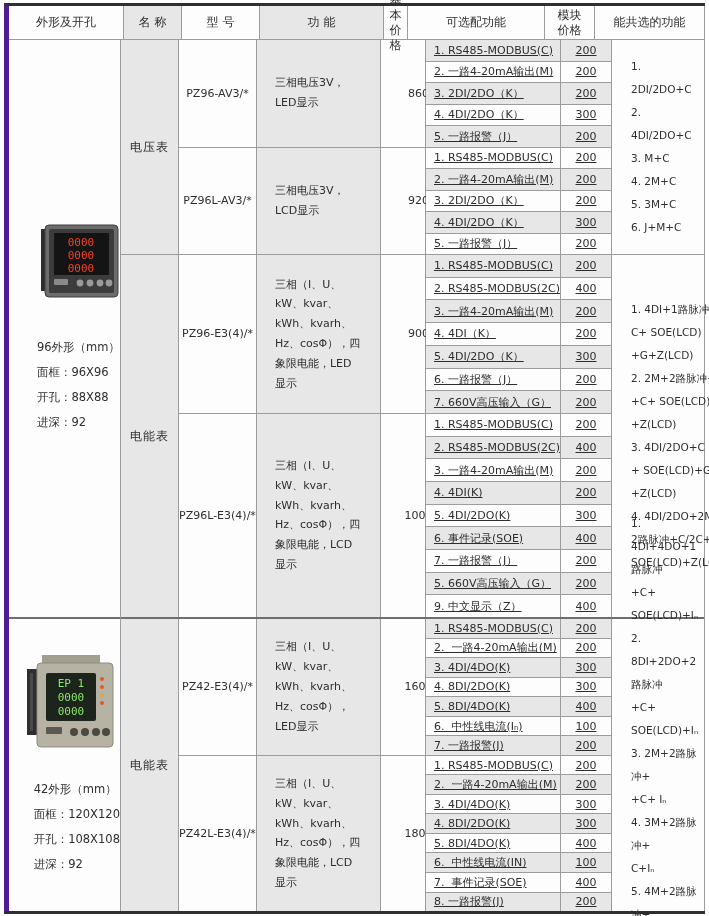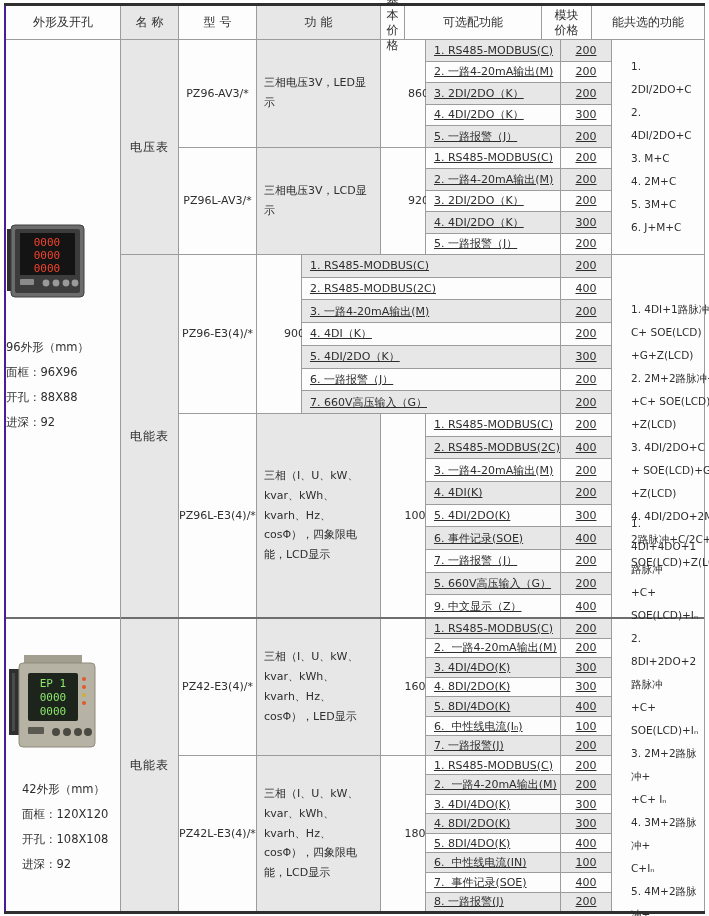--- a/index.html
+++ b/index.html
@@ -1,53 +1,53 @@
 <!DOCTYPE html>
 <html><head>
 <meta charset="utf-8">
 <style>
   * { box-sizing: border-box; margin: 0; padding: 0; }
   html,body { width: 709px; height: 916px; background: #ffffff; }
   body { font-family: "DejaVu Sans", "Liberation Sans", sans-serif; color: #2e2e2e; }
   .page { width: 701px; margin: 3px auto 0; }
   .rule { height: 3px; background: #2f2f2f; }
-  .table { border-left: 2px solid #4c1d95; border-right: 1px solid #9c9c9c; background: #fdfdfd; }
+  .table { border-left: 5px solid #4c1d95; border-right: 1px solid #9c9c9c; background: #fdfdfd; }
 
   
   .thead { display: flex; height: 34px; border-bottom: 1px solid #9c9c9c; }
   .th { display: flex; align-items: center; justify-content: center; font-size: 12px;
         border-right: 1px solid #9c9c9c; white-space: pre-line; text-align: center; line-height: 1.25; }
   .th:last-child { border-right: none; }
   .th.shaded { background: #e7e7e7; }
   .w1{width:115px}.w2{width:58px}.w3{width:78px}.w4{width:124px}.w5{width:24px}.w6{width:137px}.w7{width:50px}.w8{flex:1}
 
   
   .tbody { display: flex; }
   .leftcol { width: 115px; border-right: 1px solid #9c9c9c; display: flex; flex-direction: column; }
-  .leftcell { display: flex; flex-direction: column; align-items: flex-start; justify-content: center; }
+  .leftcell { display: flex; flex-direction: column; align-items: flex-end; justify-content: center; }
   .leftcell.c1 { height: 579px; border-bottom: 2px solid #6e6e6e; }
   .leftcell.c2 { height: 292px; }
   .specs { font-size: 11.5px; line-height: 25px; white-space: pre-line; margin-top: 36px; }
   .c2 .specs { margin-top: 26px; margin-left: 16px; }
 
   .main { flex: 1; display: flex; flex-direction: column; }
   .sec { display: flex; border-bottom: 1px solid #9c9c9c; }
   .sec.s1 { height: 215px; }
   .sec.s2 { height: 364px; border-bottom: 2px solid #6e6e6e; }
   .sec.s3 { height: 292px; border-bottom: none; }
 
   .cat { width: 58px; background: #e7e7e7; border-right: 1px solid #9c9c9c;
          display: flex; align-items: center; justify-content: center; font-size: 12px; letter-spacing: 1px; text-align: center; }
   .models { flex: 1; display: flex; flex-direction: column; min-width: 0; }
   .mblock { display: flex; min-height: 0; flex-basis: 0; }
   .mblock:not(:last-child) { border-bottom: 1px solid #9c9c9c; }
   .mcell { width: 78px; border-right: 1px solid #9c9c9c; display: flex; align-items: center;
            justify-content: center; font-size: 11px; text-align: center; }
   .fcell { width: 124px; border-right: 1px solid #9c9c9c; background: #e7e7e7;
-           display: flex; align-items: center; font-size: 11px; padding: 4px 7px; line-height: 1.8; }
+           display: flex; align-items: center; font-size: 11px; padding: 4px 18px; line-height: 1.8; }
   .pcell { width: 45px; border-right: 1px solid #9c9c9c; display: flex; align-items: center;
            justify-content: center; font-size: 11px; padding-left: 31px; }
   .options { flex: 1; display: flex; flex-direction: column; min-width: 0; }
   .opt-row { flex: 1; display: flex; border-bottom: 1px solid #9c9c9c; background: #fdfdfd; text-decoration: underline; }
   .opt-row.shade { background: #e7e7e7; }
   .opt-row:last-child { border-bottom: none; }
   .mblock:not(:last-child) .opt-row:last-child { border-bottom: none; }
   .opt-name { flex: 1; display: flex; align-items: center; padding-left: 8px; font-size: 11px;
               border-right: 1px solid #9c9c9c; white-space: pre; overflow: hidden; }
   .opt-price { width: 50px; display: flex; align-items: center; justify-content: center; font-size: 11px; }
@@ -191,20 +191,21 @@
 4. 2M+C
 5. 3M+C
 6. J+M+C</div>
         </div>
 
         <div class="sec s2">
           <div class="cat">电能表</div>
           <div class="models">
             <div class="mblock" style="flex-grow: 7;">
               <div class="mcell">PZ96-E3(4)/*</div>
+              <div class="fcell">三相（I、U、kW、kvar、kWh、kvarh、Hz、cosΦ），四象限电能，LED显示</div>
               <div class="pcell">900</div>
               <div class="options">
                   <div class="opt-row shade">
                     <div class="opt-name">1. RS485-MODBUS(C)</div>
                     <div class="opt-price">200</div>
                   </div>
                   <div class="opt-row">
                     <div class="opt-name">2. RS485-MODBUS(2C)</div>
                     <div class="opt-price">400</div>
                   </div>

